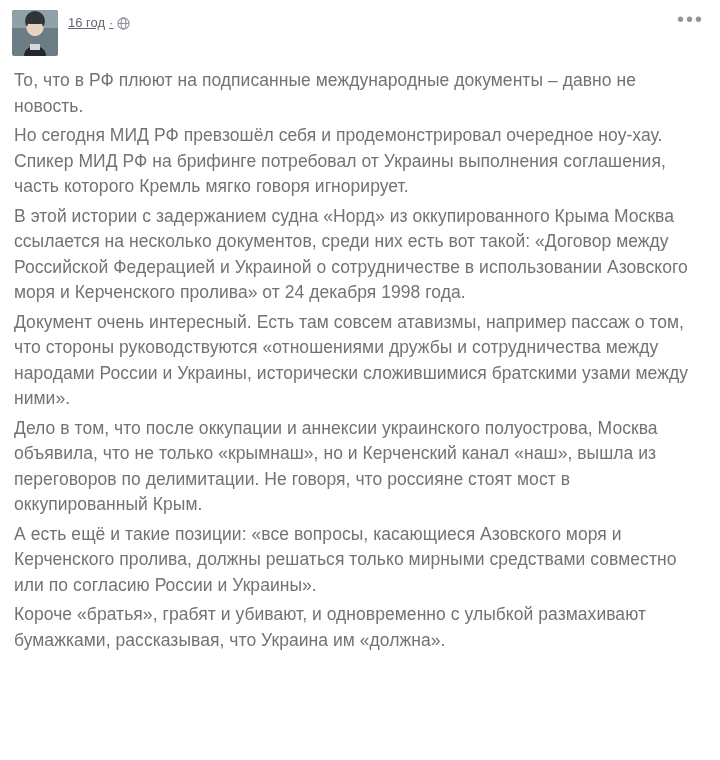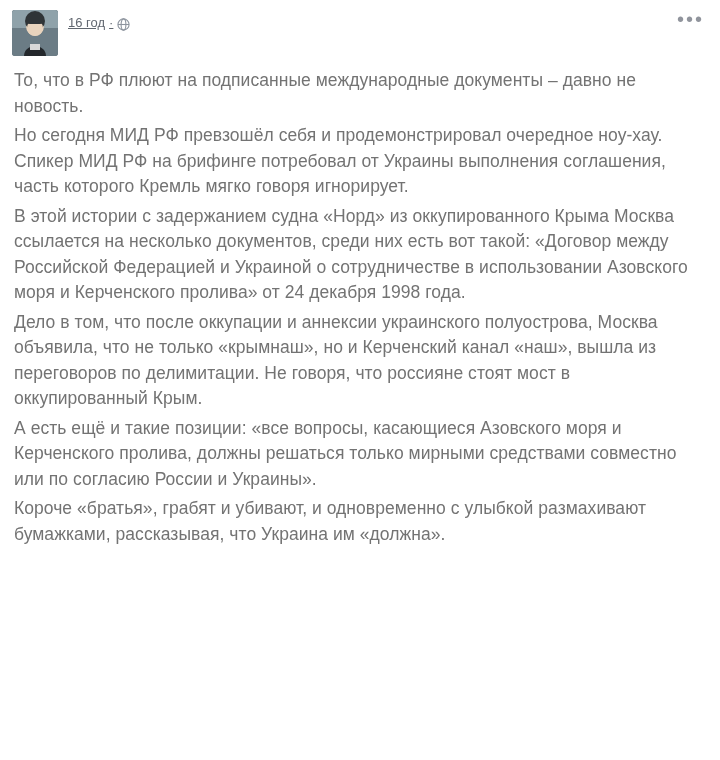--- a/index.html
+++ b/index.html
@@ -46,21 +46,20 @@
   }
   .author-name {
     font-size: 17px;
     font-weight: bold;
     color: #385898;
     line-height: 20px;
     letter-spacing: 0.1px;
   }
   .meta-row {
     display: flex;
-    align-items: center;
     margin-top: 3px;
     font-size: 13px;
     color: #616770;
     line-height: 15px;
     text-decoration: underline;
   }
   .meta-sep {
     margin: 0 4px;
     color: #616770;
   }
@@ -134,19 +133,20 @@
       </div>
     </div>
 
     <div class="more-button">•••</div>
   </div>
 
   <div class="post-body">
     <p>То, что в РФ плюют на подписанные международные документы – давно не новость.</p>
     <p>Но сегодня МИД РФ превзошёл себя и продемонстрировал очередное ноу-хау. Спикер МИД РФ на брифинге потребовал от Украины выполнения соглашения, часть которого Кремль мягко говоря игнорирует.</p>
     <p>В этой истории с задержанием судна «Норд» из оккупированного Крыма Москва ссылается на несколько документов, среди них есть вот такой: «Договор между Российской Федерацией и Украиной о сотрудничестве в использовании Азовского моря и Керченского пролива» от 24 декабря 1998 года.</p>
+    <p>Документ очень интересный. Есть там совсем атавизмы, например пассаж о том, что стороны руководствуются «отношениями дружбы и сотрудничества между народами России и Украины, исторически сложившимися братскими узами между ними».</p>
     <p>Дело в том, что после оккупации и аннексии украинского полуострова, Москва объявила, что не только «крымнаш», но и Керченский канал «наш», вышла из переговоров по делимитации. Не говоря, что россияне стоят мост в оккупированный Крым.</p>
     <p>А есть ещё и такие позиции: «все вопросы, касающиеся Азовского моря и Керченского пролива, должны решаться только мирными средствами совместно или по согласию России и Украины».</p>
     <p>Короче «братья», грабят и убивают, и одновременно с улыбкой размахивают бумажками, рассказывая, что Украина им «должна».</p>
   </div>
 
   <div class="bottom-space"></div>
 </div>
 
 </body></html>

